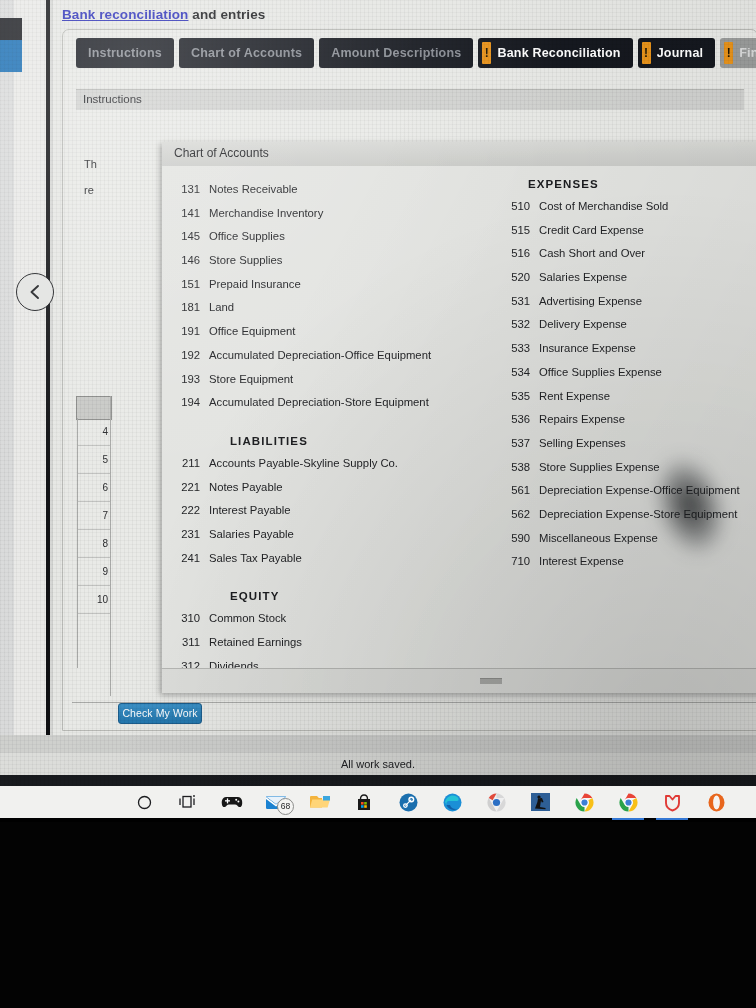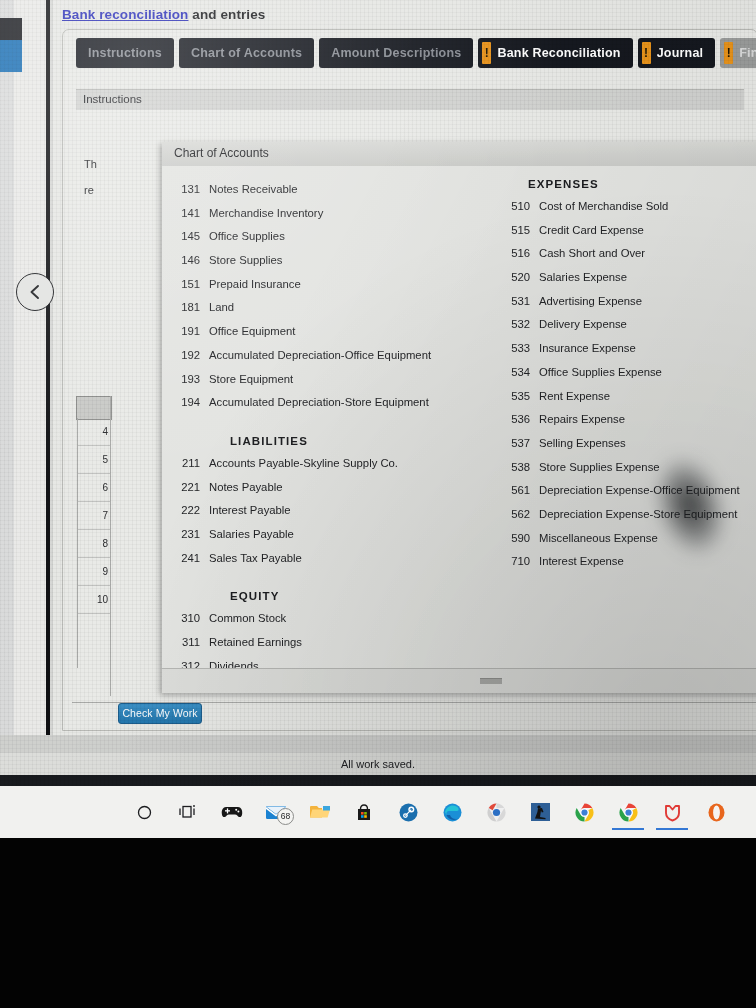--- a/index.html
+++ b/index.html
@@ -169,21 +169,21 @@
   }
   #botbar{position:absolute;left:0;top:735px;width:756px;height:20px;background:#cfd0ce;}
   #saved{
     position:absolute;left:0;top:753px;width:756px;height:22px;background:#dcddda;
     font-size:11px;color:#232427;text-align:center;line-height:22px;
   }
   #dk1{position:absolute;left:0;top:775px;width:756px;height:11px;background:#1a1c20;}
 
   
   #taskbar{
-    position:absolute;left:0;top:786px;width:756px;height:52px;
+    position:absolute;left:0;top:786px;width:756px;height:32px;
     background:#f1f1ef;display:flex;align-items:center;
     filter:blur(.3px);
     z-index:70;
   }
   .tbi{
     position:relative;width:44px;height:36px;
     display:flex;align-items:center;justify-content:center;
   }
   .tbi.active:after{
     content:"";position:absolute;left:6px;right:6px;bottom:0;height:2.5px;background:#3478d4;

